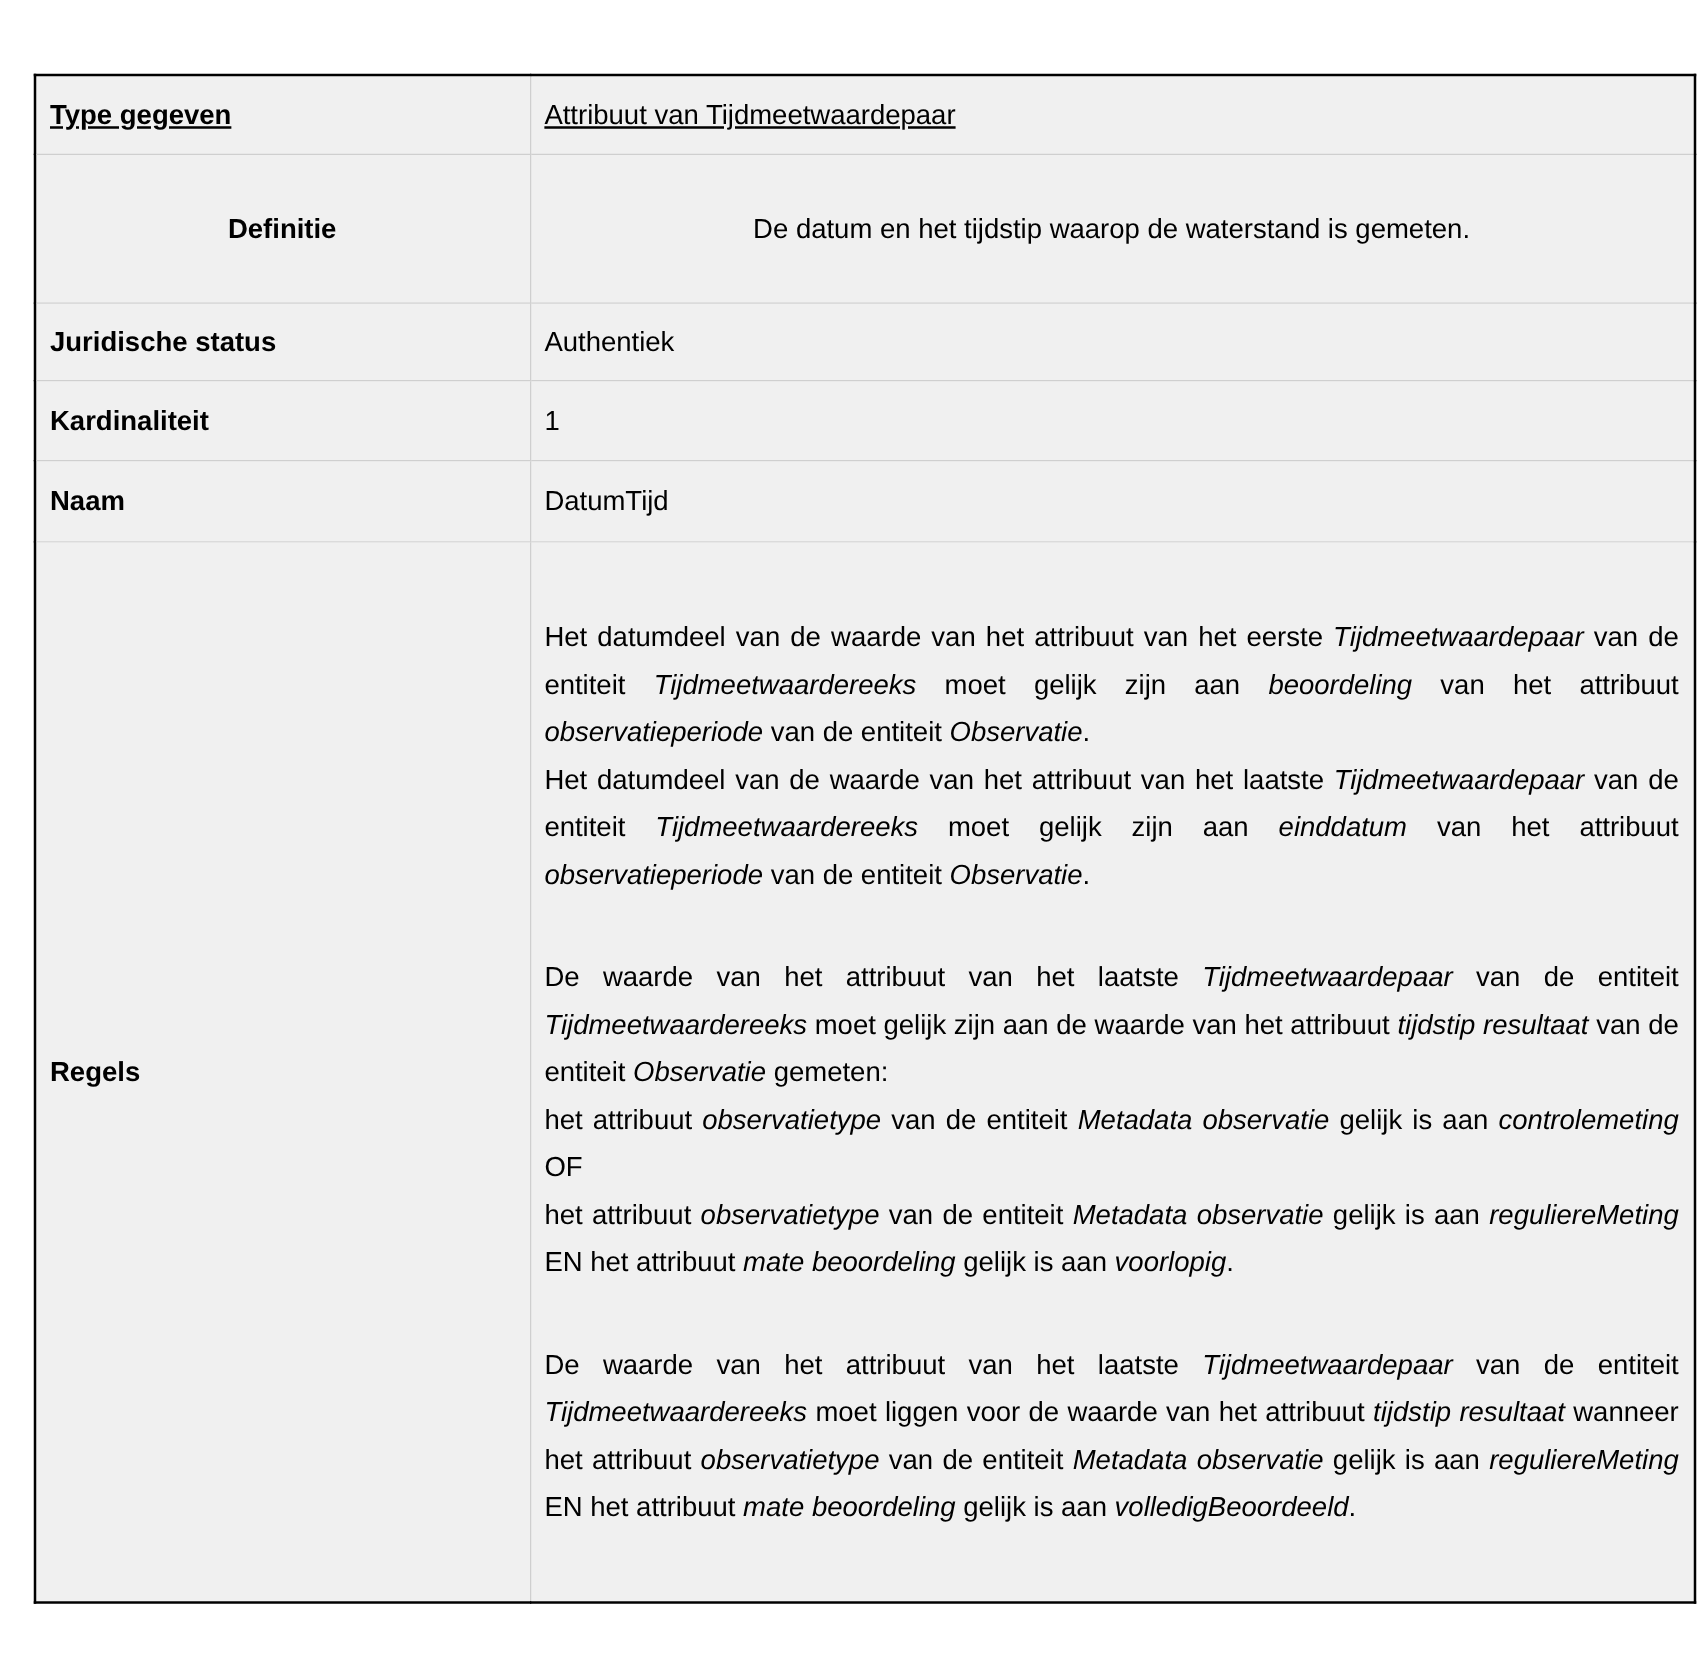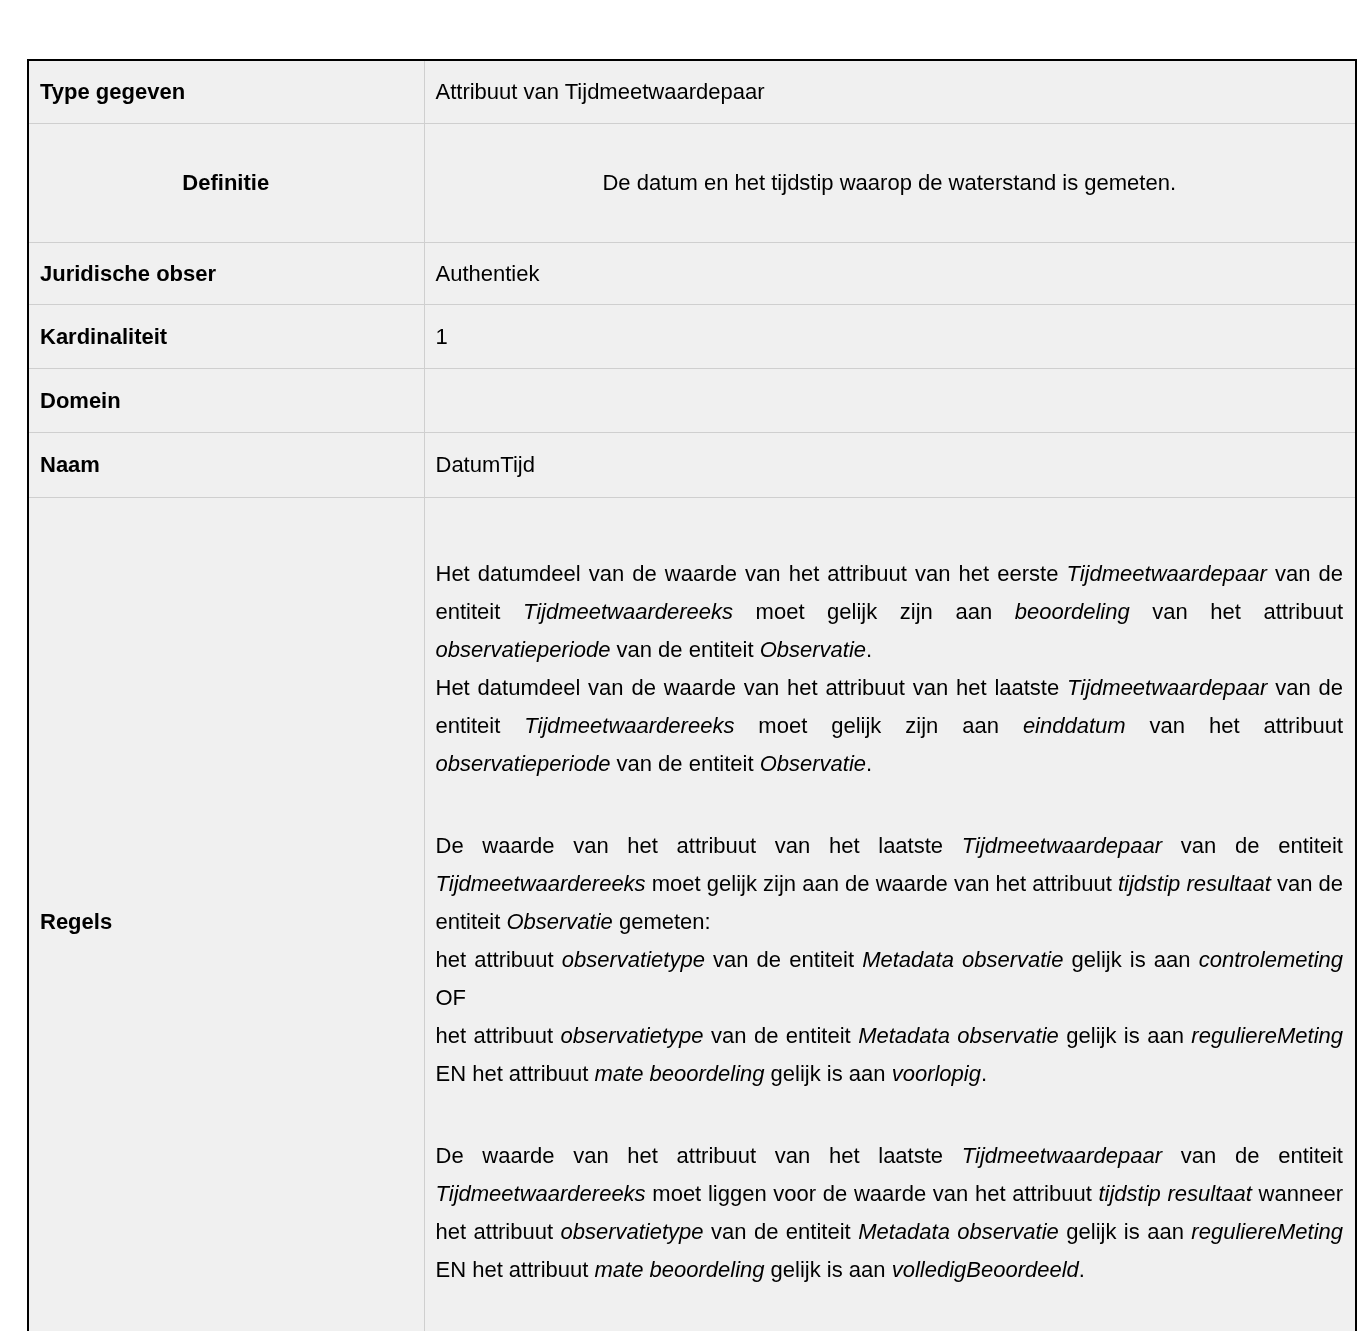--- a/index.html
+++ b/index.html
@@ -36,21 +36,21 @@
     vertical-align: middle;
     padding: 4px 12px 4px 11px;
     overflow: hidden;
   }
   td.label-cell {
     font-weight: 700;
   }
   td.label-indent {
     padding-left: 22px;
   }
-  tr.h1 td { height: 54px; }
+  tr.h1 td { height: 54px; text-decoration: underline; }
   tr.h2 td { height: 110px; text-align: center; }
   tr.h3 td { height: 53px; }
   tr.h4 td { height: 55px; }
   tr.h5 td { height: 55px; }
   tr.h6 td { height: 56px; }
   tr.h7 td { height: 839px; }
   .rich-cell {
     padding-right: 13px;
   }
   .rgroup + .rgroup {
@@ -80,30 +80,26 @@
     <tbody>
       <tr class="h1">
         <td class="label-cell">Type gegeven</td>
         <td>Attribuut van Tijdmeetwaardepaar</td>
       </tr>
       <tr class="h2">
         <td class="label-cell">Definitie</td>
         <td>De datum en het tijdstip waarop de waterstand is gemeten.</td>
       </tr>
       <tr class="h3">
-        <td class="label-cell">Juridische obser</td>
+        <td class="label-cell">Juridische status</td>
         <td>Authentiek</td>
       </tr>
       <tr class="h4">
         <td class="label-cell">Kardinaliteit</td>
         <td>1</td>
-      </tr>
-      <tr class="h5">
-        <td class="label-cell">Domein</td>
-        <td></td>
       </tr>
       <tr class="h6">
         <td class="label-cell label-indent">Naam</td>
         <td>DatumTijd</td>
       </tr>
       <tr class="h7">
         <td class="label-cell">Regels</td>
         <td class="rich-cell">
             <div class="rgroup">
               <div class="rseg"><span>Het datumdeel van de waarde van het attribuut van het eerste </span><em>Tijdmeetwaardepaar</em><span> van de entiteit </span><em>Tijdmeetwaardereeks</em><span> moet gelijk zijn aan </span><em>beoordeling</em><span> van het attribuut </span><em>observatieperiode</em><span> van de entiteit </span><em>Observatie</em><span>.</span></div>

